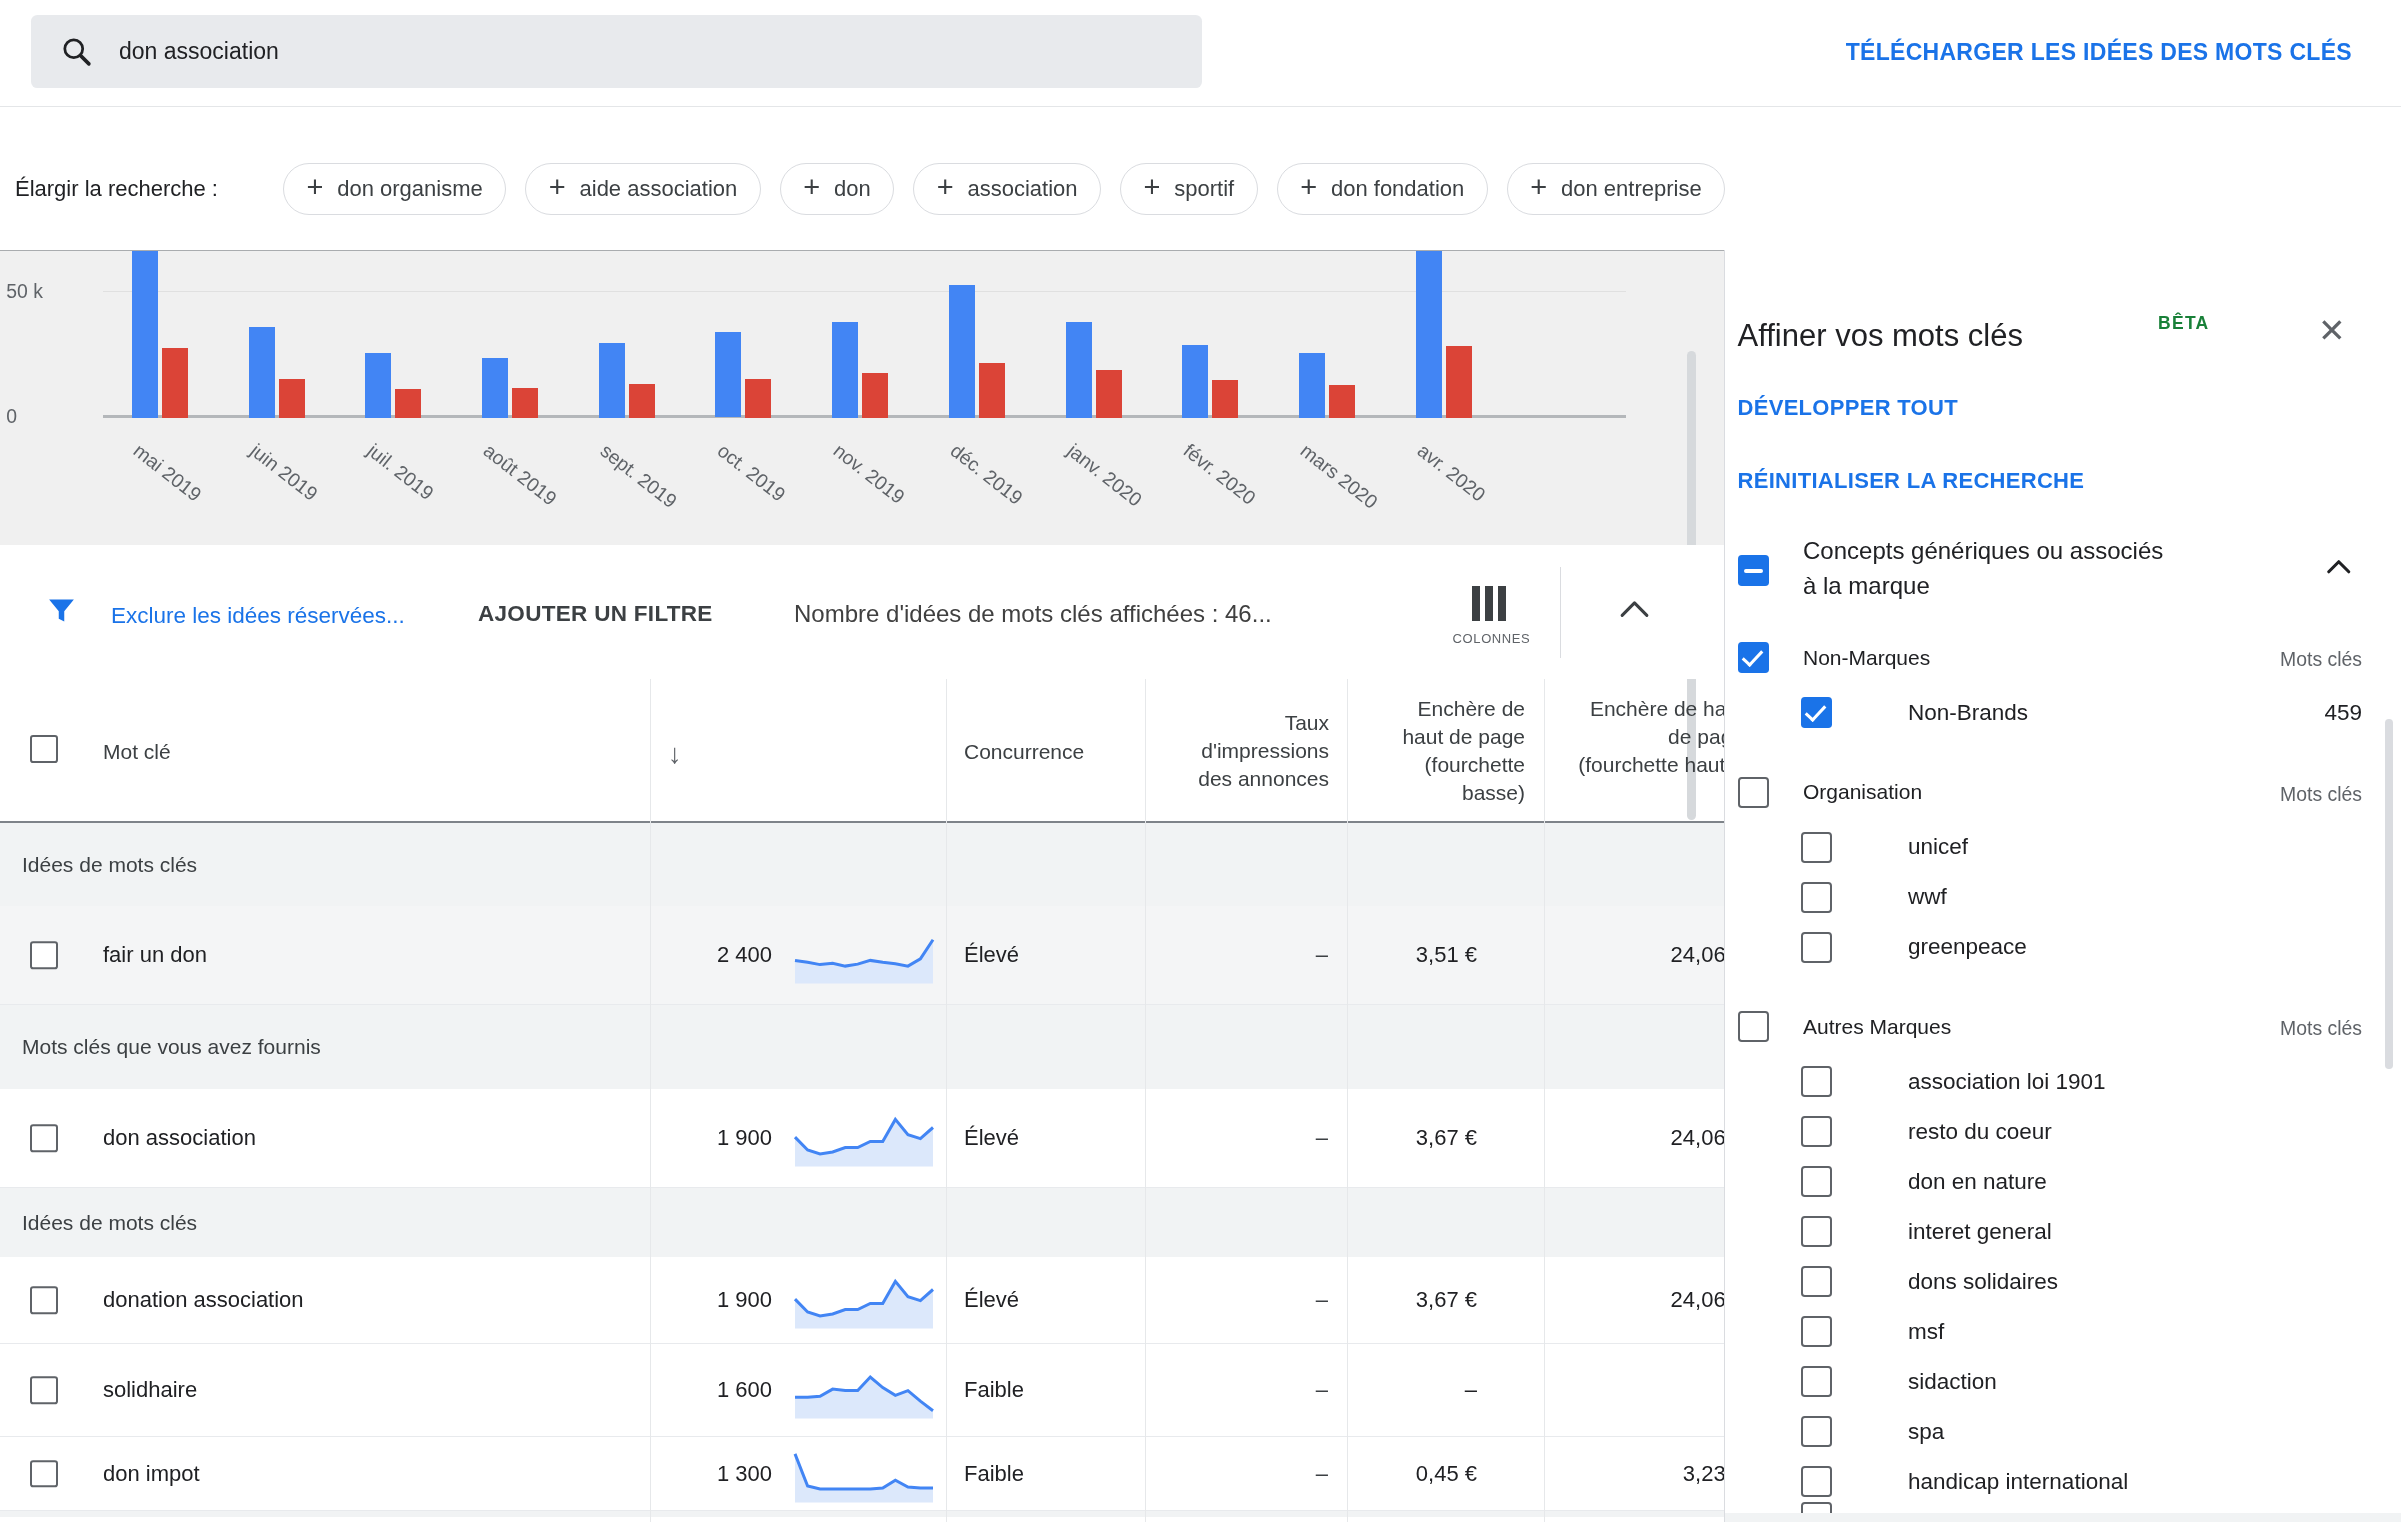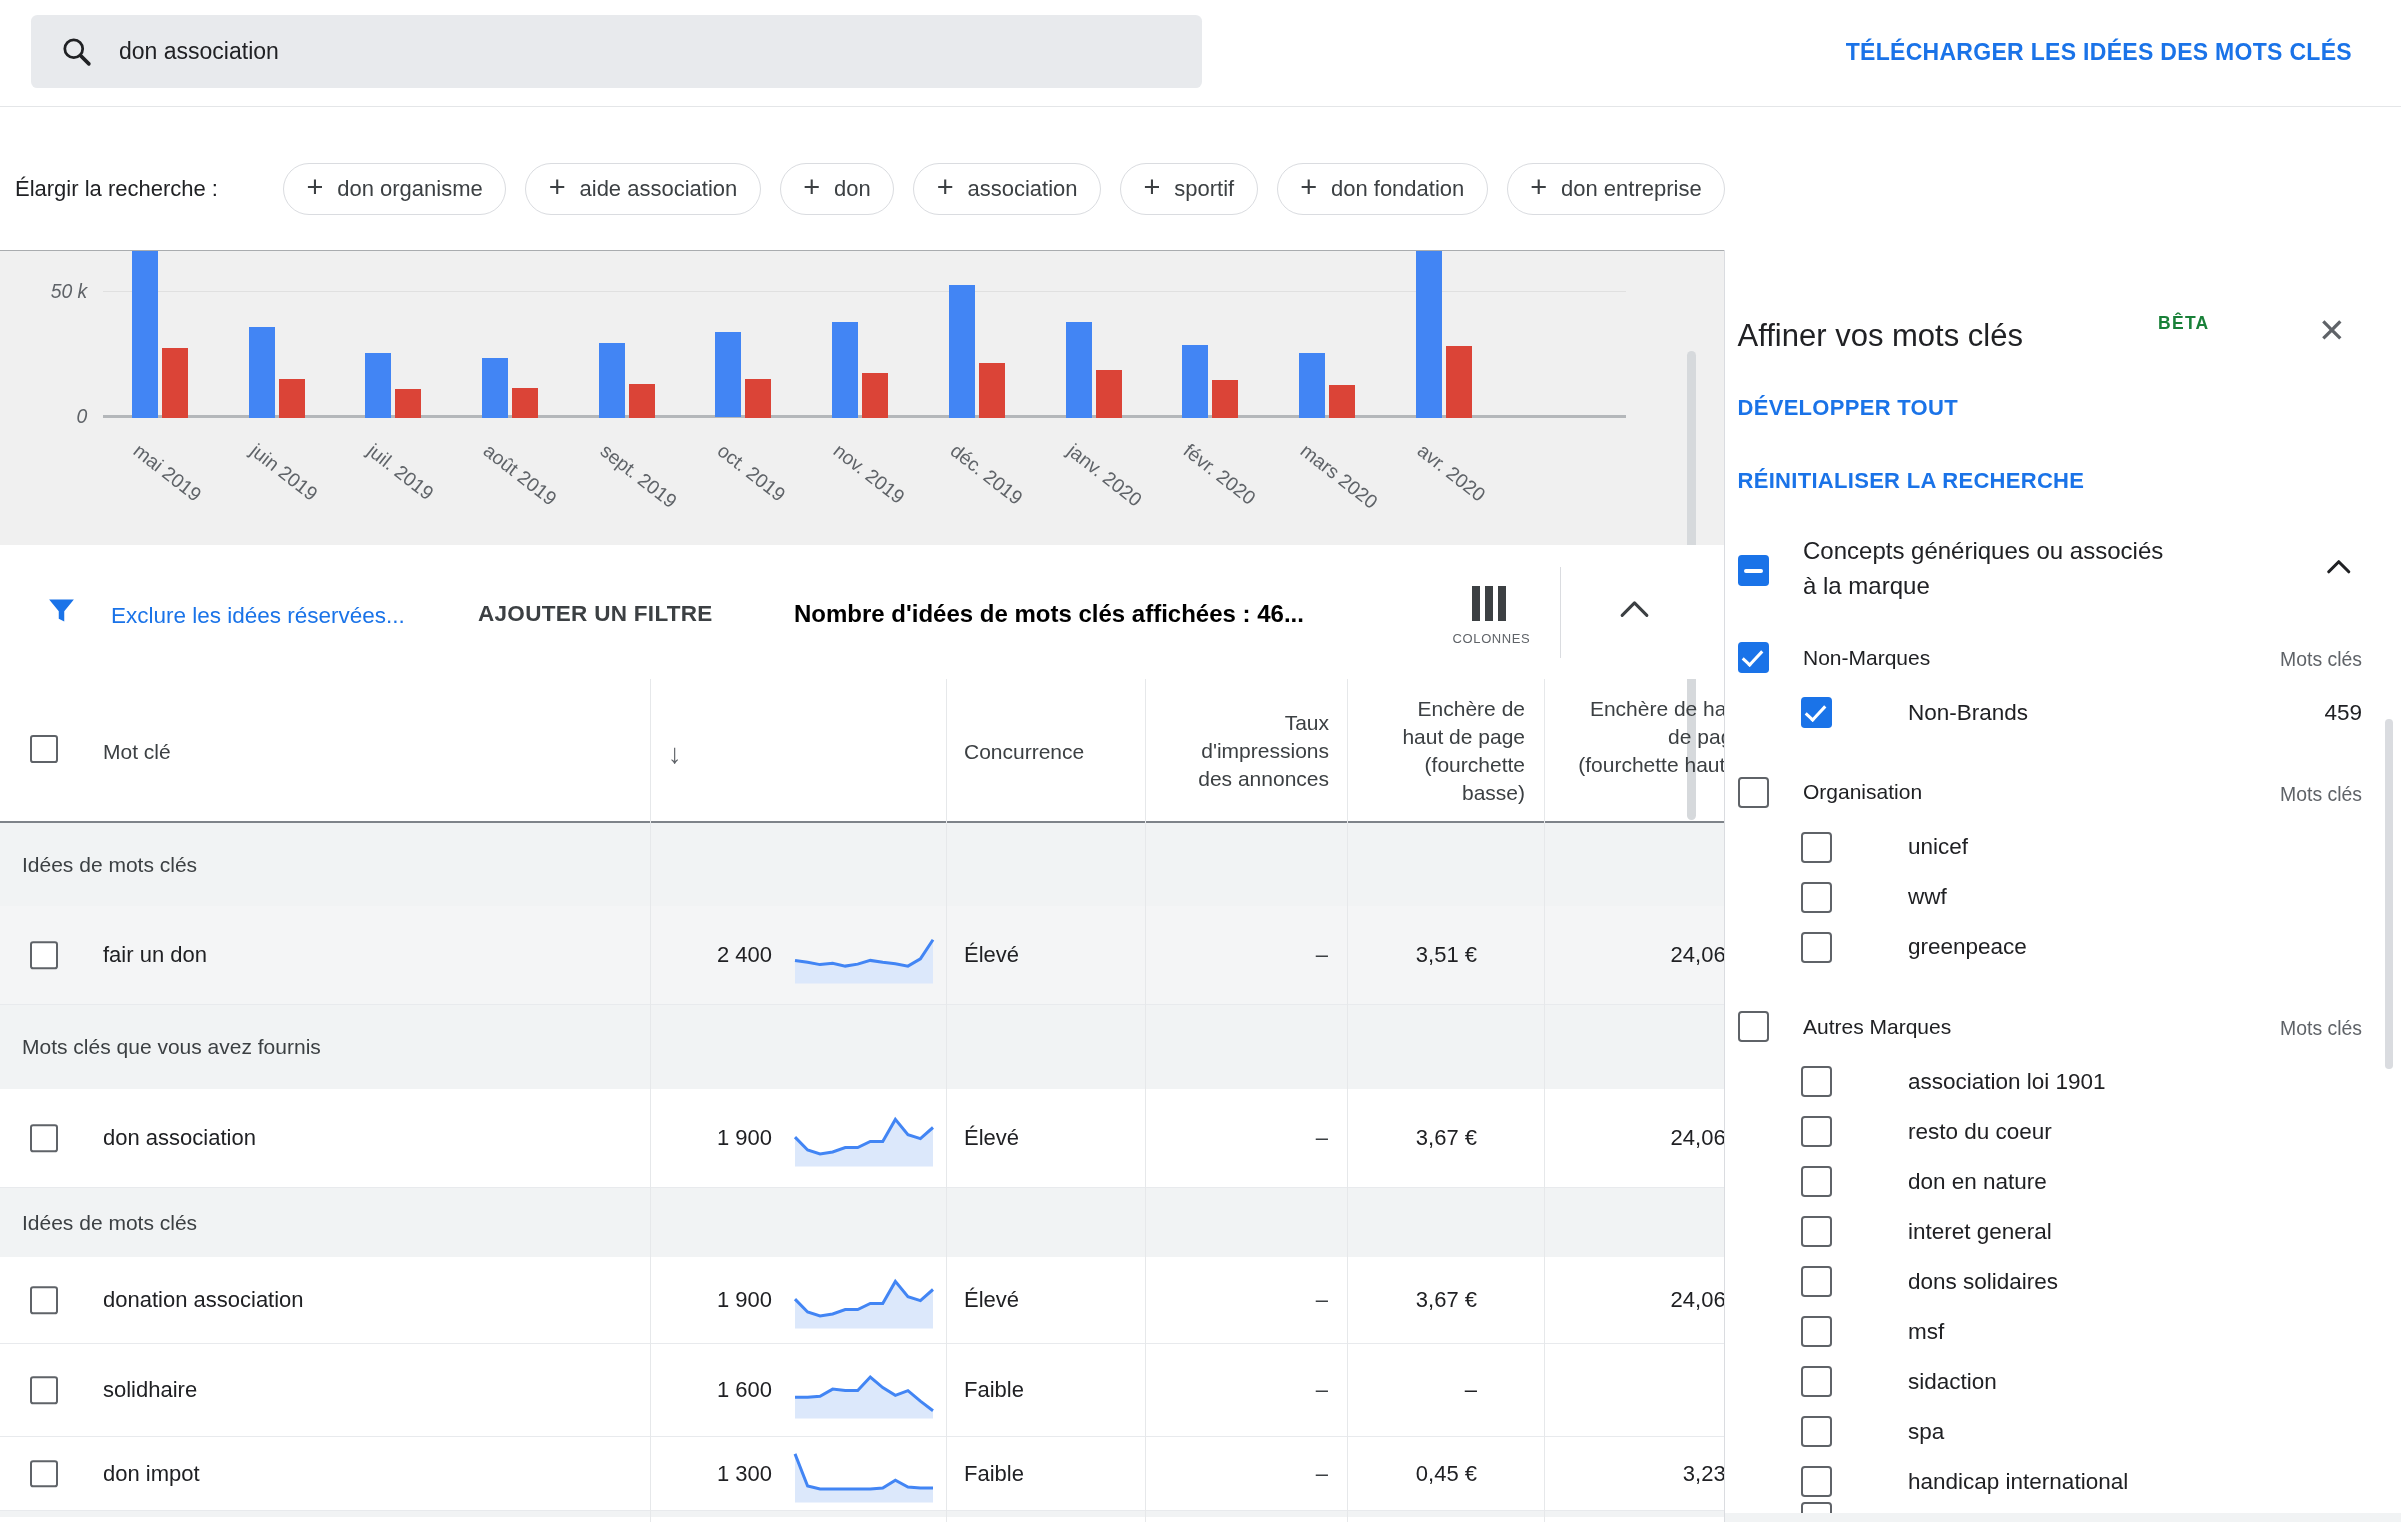--- a/index.html
+++ b/index.html
@@ -21,33 +21,33 @@
   .chip-plus{font-size:29px;color:#3c4043;line-height:1;margin-top:-2.5px;}
   .chip-label{font-size:22px;color:#3c4043;white-space:nowrap;}
   
   #left-pane{position:absolute;left:0;top:250px;width:1724px;height:1273px;overflow:hidden;background:#fff;}
   .pane-divider{position:absolute;left:1724px;top:250px;width:1.3px;height:1273px;background:#dadce0;}
   
   #chart{position:absolute;left:0;top:0;width:1724px;height:295px;background:#f0f0f0;
          border-top:1.9px solid #a9acaf;box-sizing:border-box;}
   .gridline{position:absolute;left:103px;width:1523px;height:1.3px;background:#e0e0e0;top:40px;}
   .axisline{position:absolute;left:103px;width:1523px;height:2.5px;background:#b4b7ba;top:164px;}
-  .ylab{position:absolute;left:6.3px;width:81px;text-align:right;font-size:19.4px;color:#5f6368;font-style:italic;}
+  .ylab{position:absolute;left:6.3px;width:81px;text-align:left;font-size:19.4px;color:#5f6368;}
   .bar{position:absolute;}
   .bar.blue{background:#4285f4;width:26px;}
   .bar.red{background:#db4437;width:26px;}
   .month-label{position:absolute;font-size:19.4px;color:#5f6368;white-space:nowrap;
                transform:rotate(38deg);transform-origin:left top;}
   .lp-scrollbar{position:absolute;left:1687px;top:101px;width:8.8px;height:469px;background:#d6d9dc;border-radius:5px;}
   
   #filterbar{position:absolute;left:0;top:295px;width:1724px;height:134px;background:#fff;}
   .funnel{position:absolute;left:45px;top:49px;}
   .exclude-link{position:absolute;left:111px;top:58px;font-size:22.5px;color:#1a73e8;cursor:pointer;}
   .add-filter{position:absolute;left:478px;top:56px;font-size:22.5px;font-weight:700;color:#3c4043;letter-spacing:0.3px;cursor:pointer;}
-  .count-text{position:absolute;left:794px;top:55px;font-size:24px;color:#000000;font-weight:bold;}
+  .count-text{position:absolute;left:794px;top:55px;font-size:24px;color:#404040;}
   .cols-icon{position:absolute;left:1472px;top:41px;display:flex;gap:5.6px;cursor:pointer;}
   .cols-icon div{width:7.5px;height:35px;background:#3c4043;}
   .cols-label{position:absolute;left:1435px;top:86px;width:113px;text-align:center;font-size:13px;color:#5f6368;letter-spacing:0.6px;}
   .fb-divider{position:absolute;left:1560px;top:22px;width:1.3px;height:91px;background:#dadce0;}
   .collapse-chevron{position:absolute;left:1617px;top:53px;cursor:pointer;}
   
   #table{position:absolute;left:0;top:429px;width:1769px;}
   #thead{position:relative;height:144px;border-bottom:2.5px solid #7e8389;box-sizing:border-box;}
   .hc{position:absolute;font-size:21px;color:#3c4043;line-height:28px;}
   .cb{position:absolute;width:31px;height:31px;border-radius:3.8px;box-sizing:border-box;cursor:pointer;}

